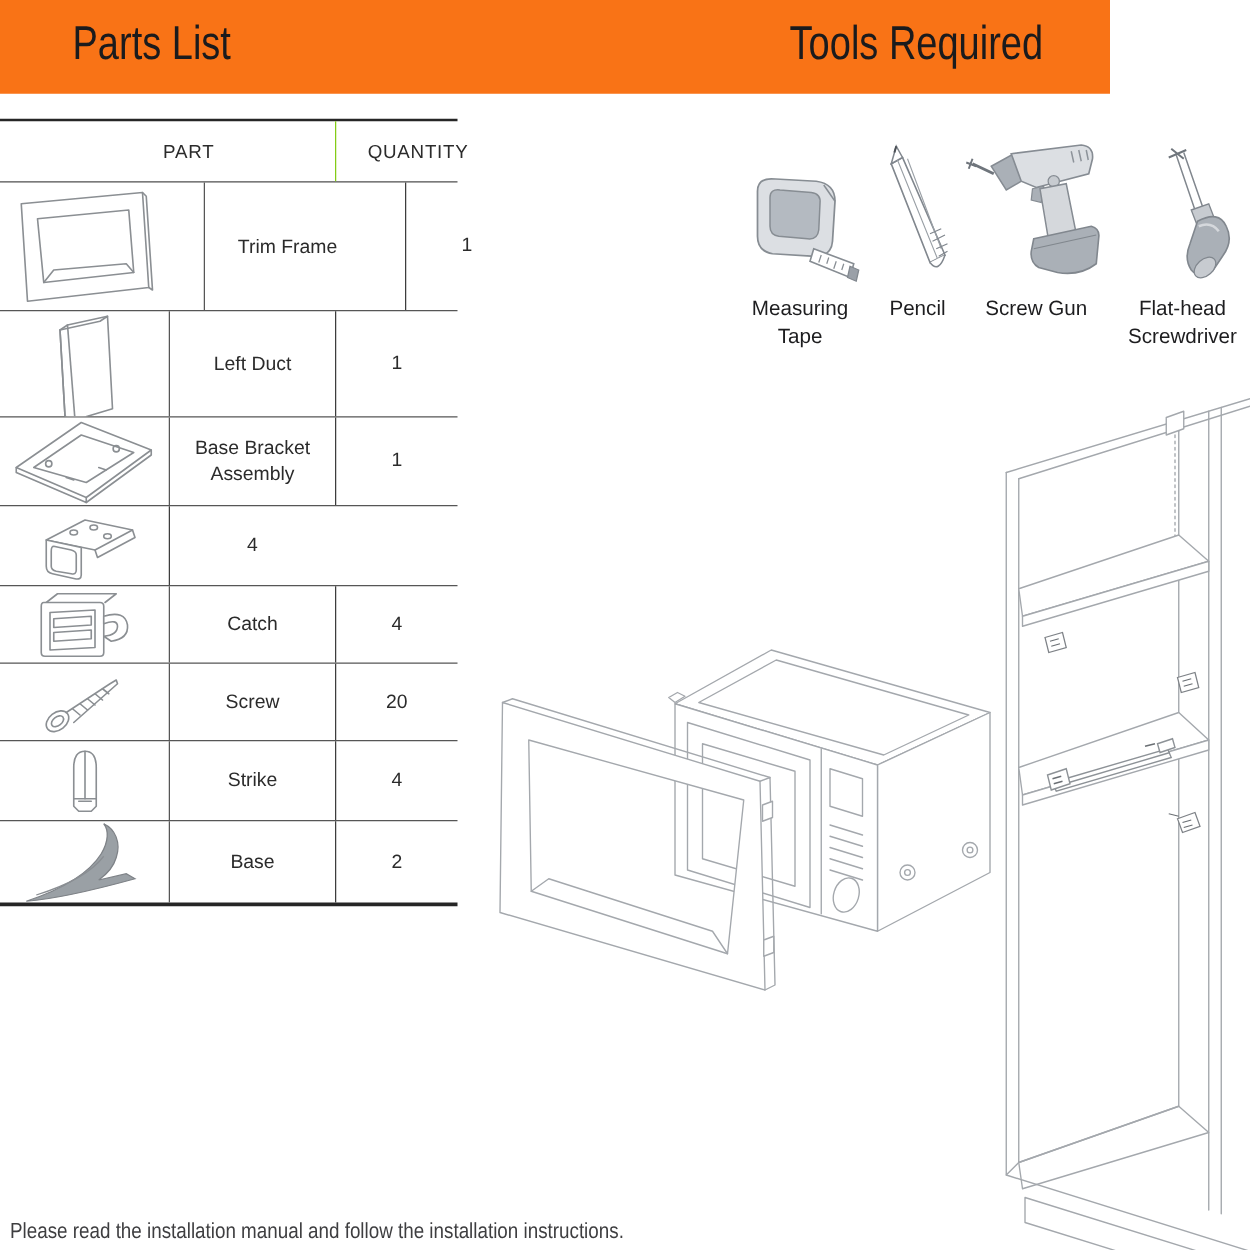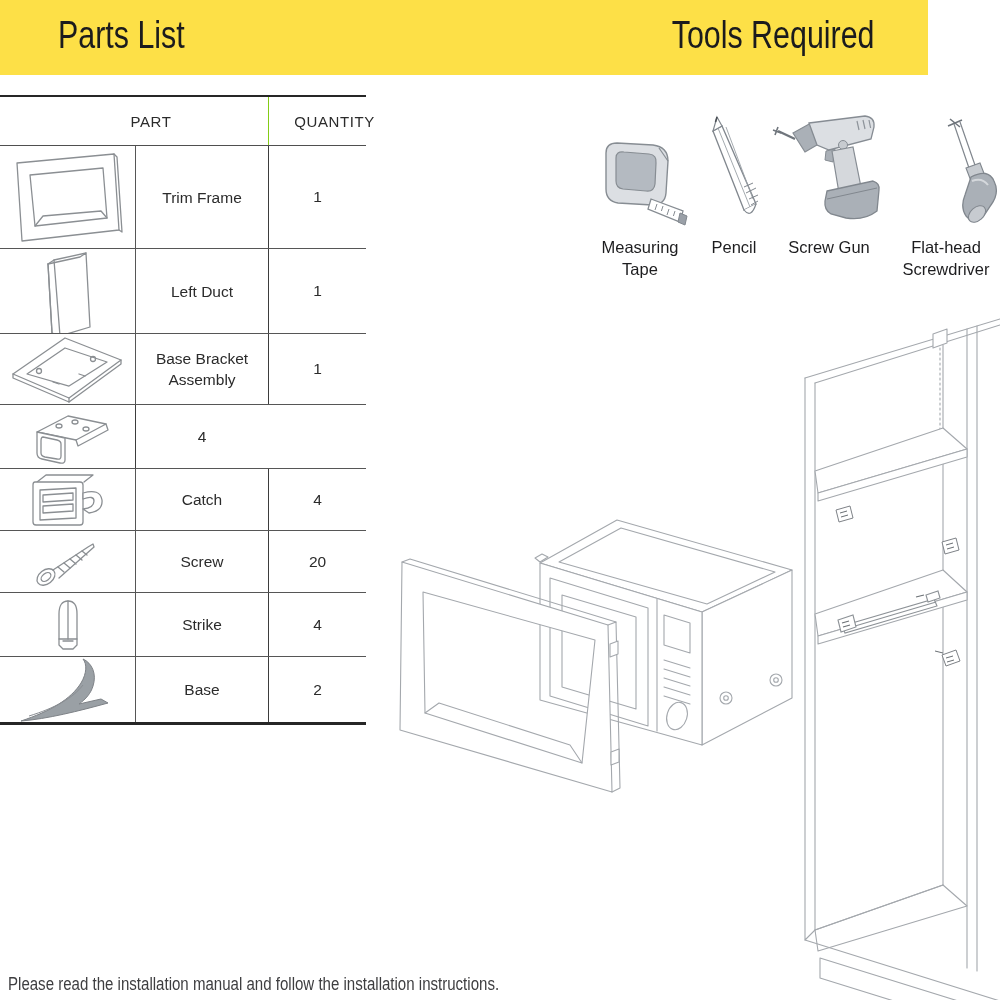--- a/index.html
+++ b/index.html
@@ -2,58 +2,58 @@
 <html><head>
 <meta charset="utf-8">
 <style>
   html,body{margin:0;padding:0;}
   body{
     width:1000px;height:1000px;position:relative;overflow:hidden;
     background:#ffffff;font-family:"Liberation Sans","DejaVu Sans",sans-serif;
     color:#222;
   }
   
-  .header-bar{position:absolute;left:0;top:0;width:888px;height:75px;background:#fde047;padding-left:40px;}
+  .header-bar{position:absolute;left:0;top:0;width:888px;height:75px;background:#f97316;}
   .title{
     position:absolute;top:14px;font-size:38px;font-weight:400;color:#1b1b1d;
     letter-spacing:0px;white-space:nowrap;
   }
   .title-left{left:58px;transform:scaleX(.80);transform-origin:left center;}
   .title-right{right:54px;transform:scaleX(.80);transform-origin:right center;}
   
   .parts-table{
     position:absolute;left:0;top:95px;width:366px;
     border-top:2px solid #262626;border-bottom:3px solid #262626;
   }
   .pt-header{display:grid;grid-template-columns:268px 98px;height:48px;border-bottom:1px solid #4f4f4f;}
   .pt-header .cell{display:flex;align-items:center;justify-content:center;
     font-size:15px;letter-spacing:.6px;color:#2b2b2b;padding-left:34px;}
   .pt-header .cell.qty{border-left:1px solid #84cc16;}
   .pt-row{display:grid;grid-template-columns:135px 133px 98px;border-bottom:1px solid #565656;}
   .pt-row:last-child{border-bottom:none;}
-  .pt-row:nth-child(1){height:102px;}
+  .pt-row:nth-child(1){height:102px;gap:28px;}
   .pt-row:nth-child(2){height:84px;}
   .pt-row:nth-child(3){height:70px;}
   .pt-row:nth-child(4){height:63px;}
   .pt-row:nth-child(5){height:61px;}
   .pt-row:nth-child(6){height:61px;}
   .pt-row:nth-child(7){height:63px;}
   .pt-row:nth-child(8){height:65px;}
   .pt-cell{display:flex;align-items:center;justify-content:center;}
   .pt-icon{overflow:hidden;}
   .pt-name{border-left:1px solid #565656;font-size:15.5px;color:#2b2b2b;text-align:center;line-height:21px;padding:0 6px;}
   .pt-qty{border-left:1px solid #3d3d3d;font-size:15.5px;color:#2b2b2b;}
   
   .tool{position:absolute;display:flex;flex-direction:column;align-items:center;}
   .tool .icon-box{height:122px;display:flex;align-items:flex-end;justify-content:center;}
   .tool .tool-label{margin-top:9px;font-size:16.5px;line-height:22px;text-align:center;color:#1d1d1f;}
   .tool-0{left:588px;top:105px;width:104px;}
   .tool-1{left:698px;top:105px;width:72px;}
   .tool-2{left:766px;top:100px;width:126px;}
-  .tool-3{left:894px;top:105px;width:104px;align-items:flex-end;}
+  .tool-3{left:894px;top:105px;width:104px;}
   .tool-2 .icon-box{height:127px;}
   
   .mw-drawing{position:absolute;left:392px;top:498px;width:416px;height:324px;}
   .cab-drawing{position:absolute;left:796px;top:318px;width:204px;height:682px;}
   svg{display:block;}
   .line-art{stroke:#a4a8ad;stroke-width:1.1;fill:none;stroke-linejoin:round;stroke-linecap:round;}
   .line-art-fill{stroke:#a4a8ad;stroke-width:1.1;fill:#ffffff;stroke-linejoin:round;}
   .part-line{stroke:#8b8f93;stroke-width:1.3;fill:none;stroke-linejoin:round;stroke-linecap:round;}
   .part-fill{stroke:#8b8f93;stroke-width:1.3;fill:#ffffff;stroke-linejoin:round;}
   

